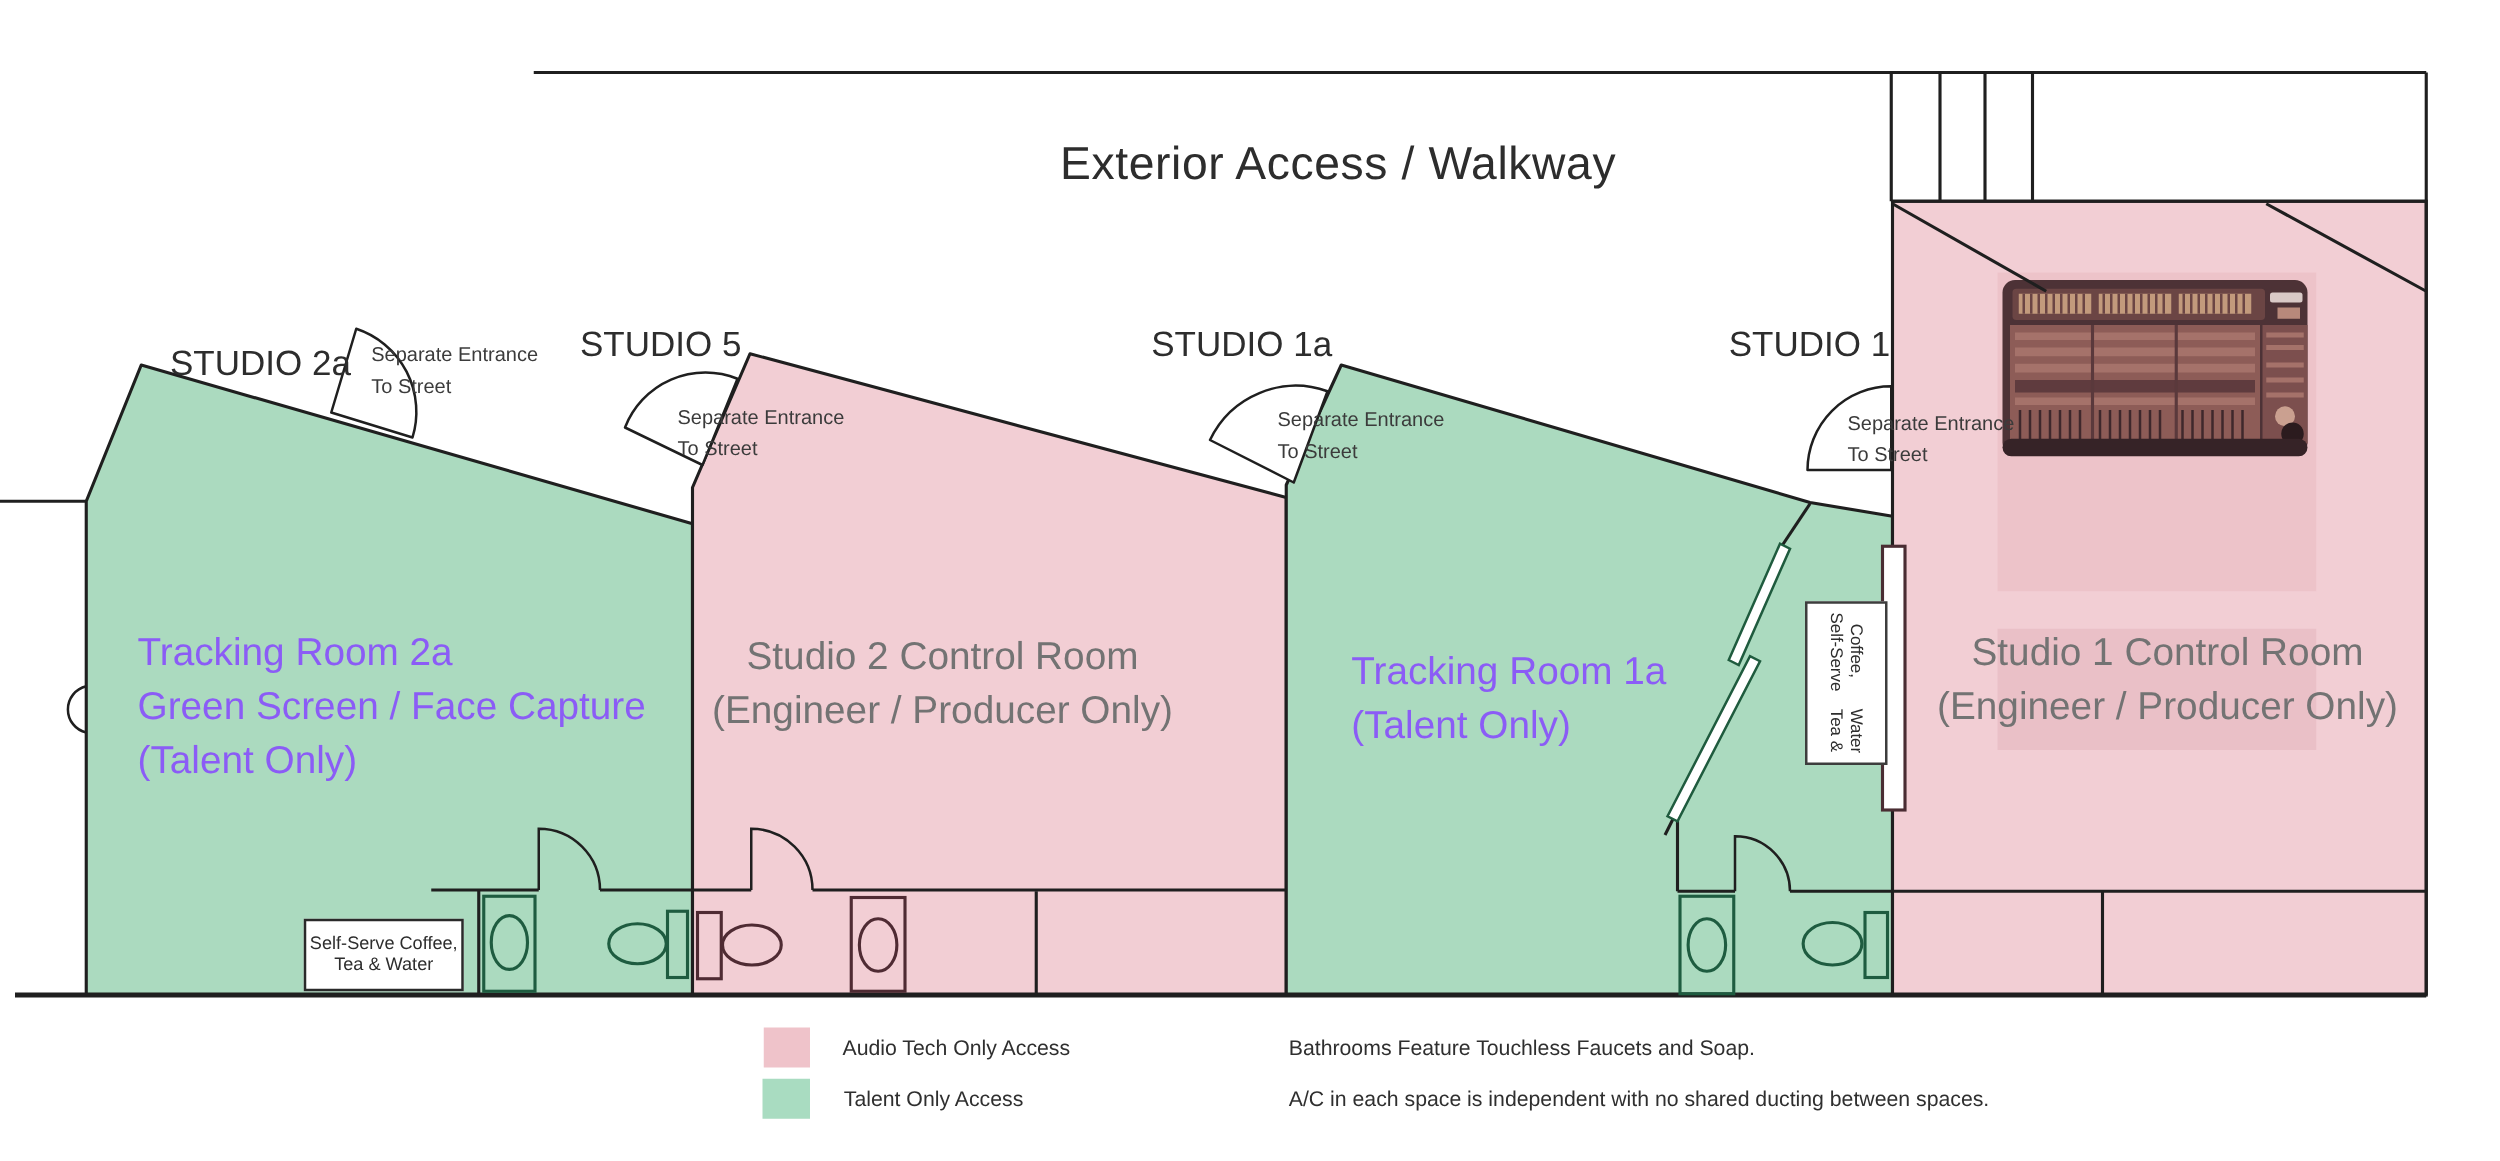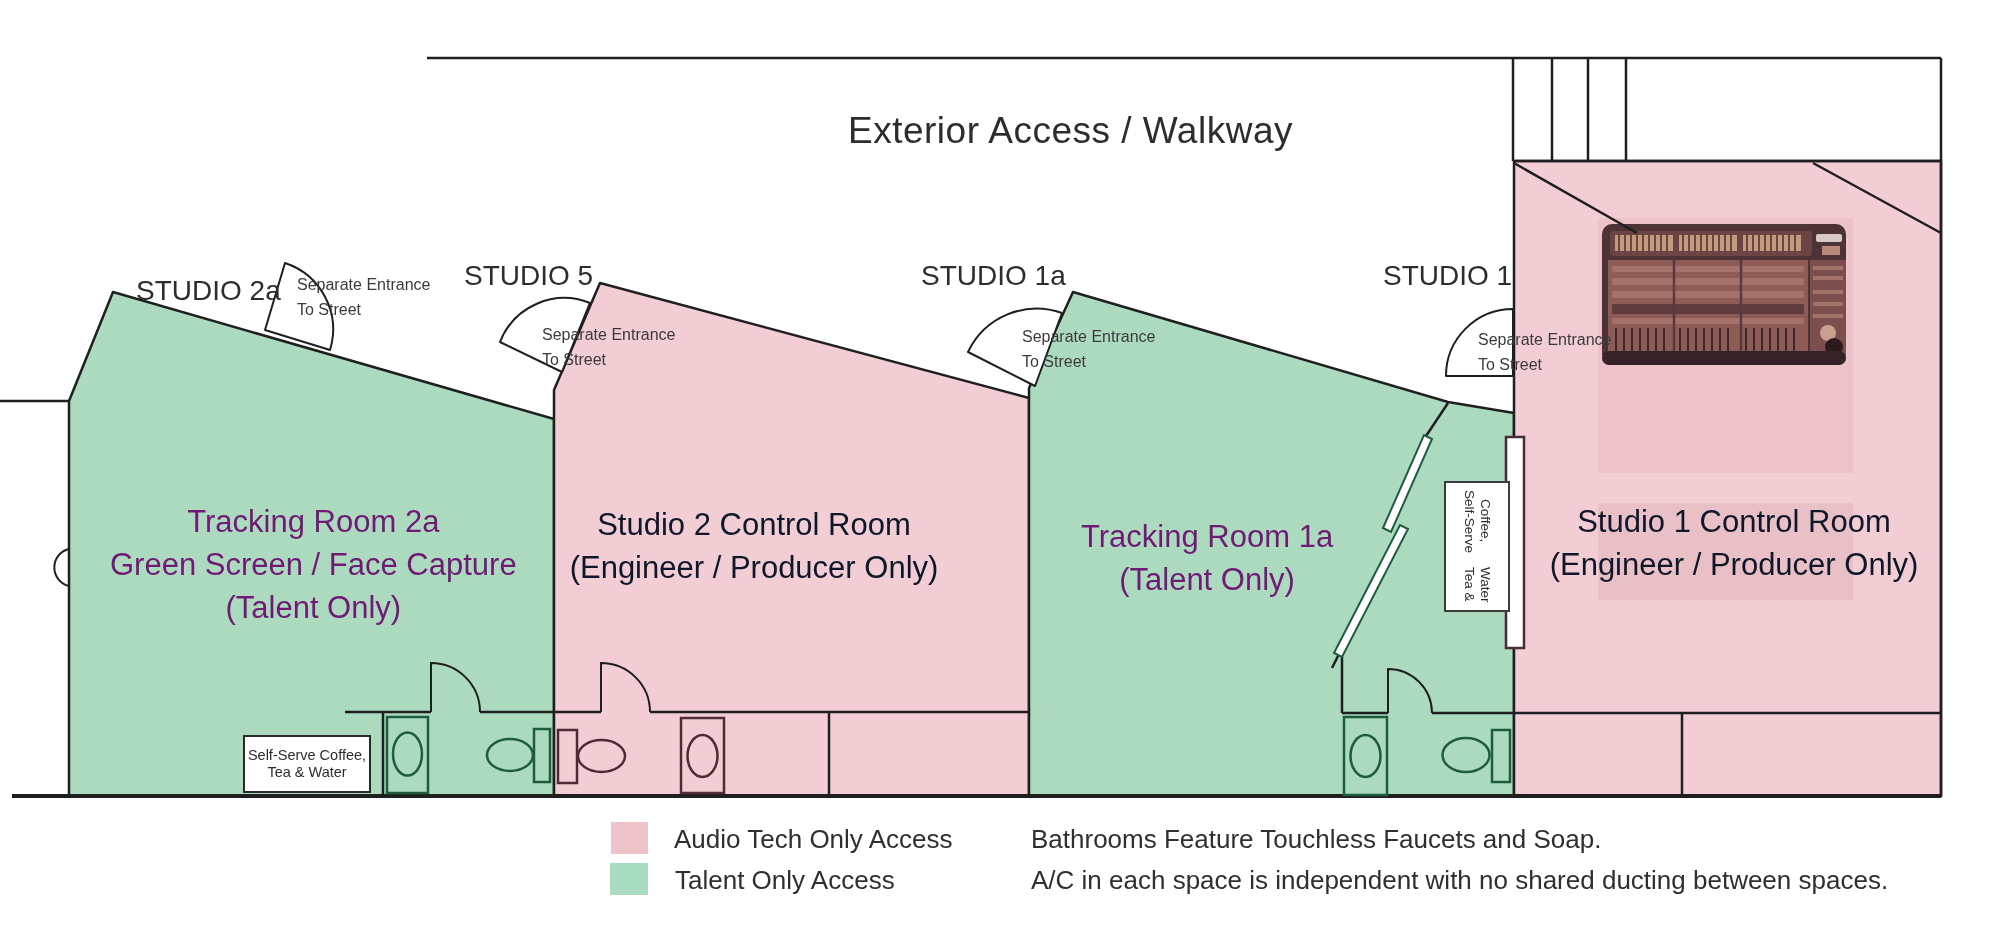--- a/index.html
+++ b/index.html
@@ -7,37 +7,37 @@
     position:relative;width:2000px;height:929px;background:#ffffff;overflow:hidden;
     font-family:"Liberation Sans",sans-serif;color:#2d2d2d;
   }
   #plan{position:absolute;left:0;top:0;}
   .abs{position:absolute;white-space:nowrap;}
   .patio-title{font-size:37px;letter-spacing:.5px;color:#2d2d2d;}
   .studio-label{font-size:28px;color:#2d2d2d;}
   .entrance{font-size:16px;line-height:25px;color:#3b3b3b;}
   .room-label{font-size:31px;}
   .room-label div{line-height:43px;}
-  .green-text{color:#701a75;text-align:center;}
-  .pink-text{color:#0f172a;}
+  .green-text{color:#8b5cf6;}
+  .pink-text{color:#737373;}
   .centered{text-align:center;}
   .coffee-box{
     position:absolute;background:#ffffff;border:2px solid #2a2a2a;
     display:flex;flex-direction:column;align-items:center;justify-content:center;
     font-size:14.5px;line-height:17px;color:#2d2d2d;text-align:center;
   }
   .coffee-box-vert{
     position:absolute;background:#ffffff;border:2px solid #3d3d3d;
     writing-mode:vertical-lr;display:flex;align-items:center;justify-content:center;
     font-size:13.5px;line-height:16px;color:#2d2d2d;text-align:center;
   }
   .swatch{position:absolute;}
   .swatch-pink{background:#efc3ca;}
   .swatch-green{background:#a9dcc1;}
-  .legend-label,.note-text{font-size:26px;line-height:30px;color:#2f2f2f;}
+  .legend-label,.note-text{font-size:17px;line-height:30px;color:#2f2f2f;}
 </style>
 </head>
 <body>
 
 <div id="stage">
 
   <svg id="plan" width="2000" height="929" viewBox="0 0 2000 929">
 
     <g>
       <polygon points="113,292 554,419 554,796 69,796 69,401" fill="#abdabf" stroke="#1f1f1f" stroke-width="2.5" stroke-linejoin="round"></polygon>

